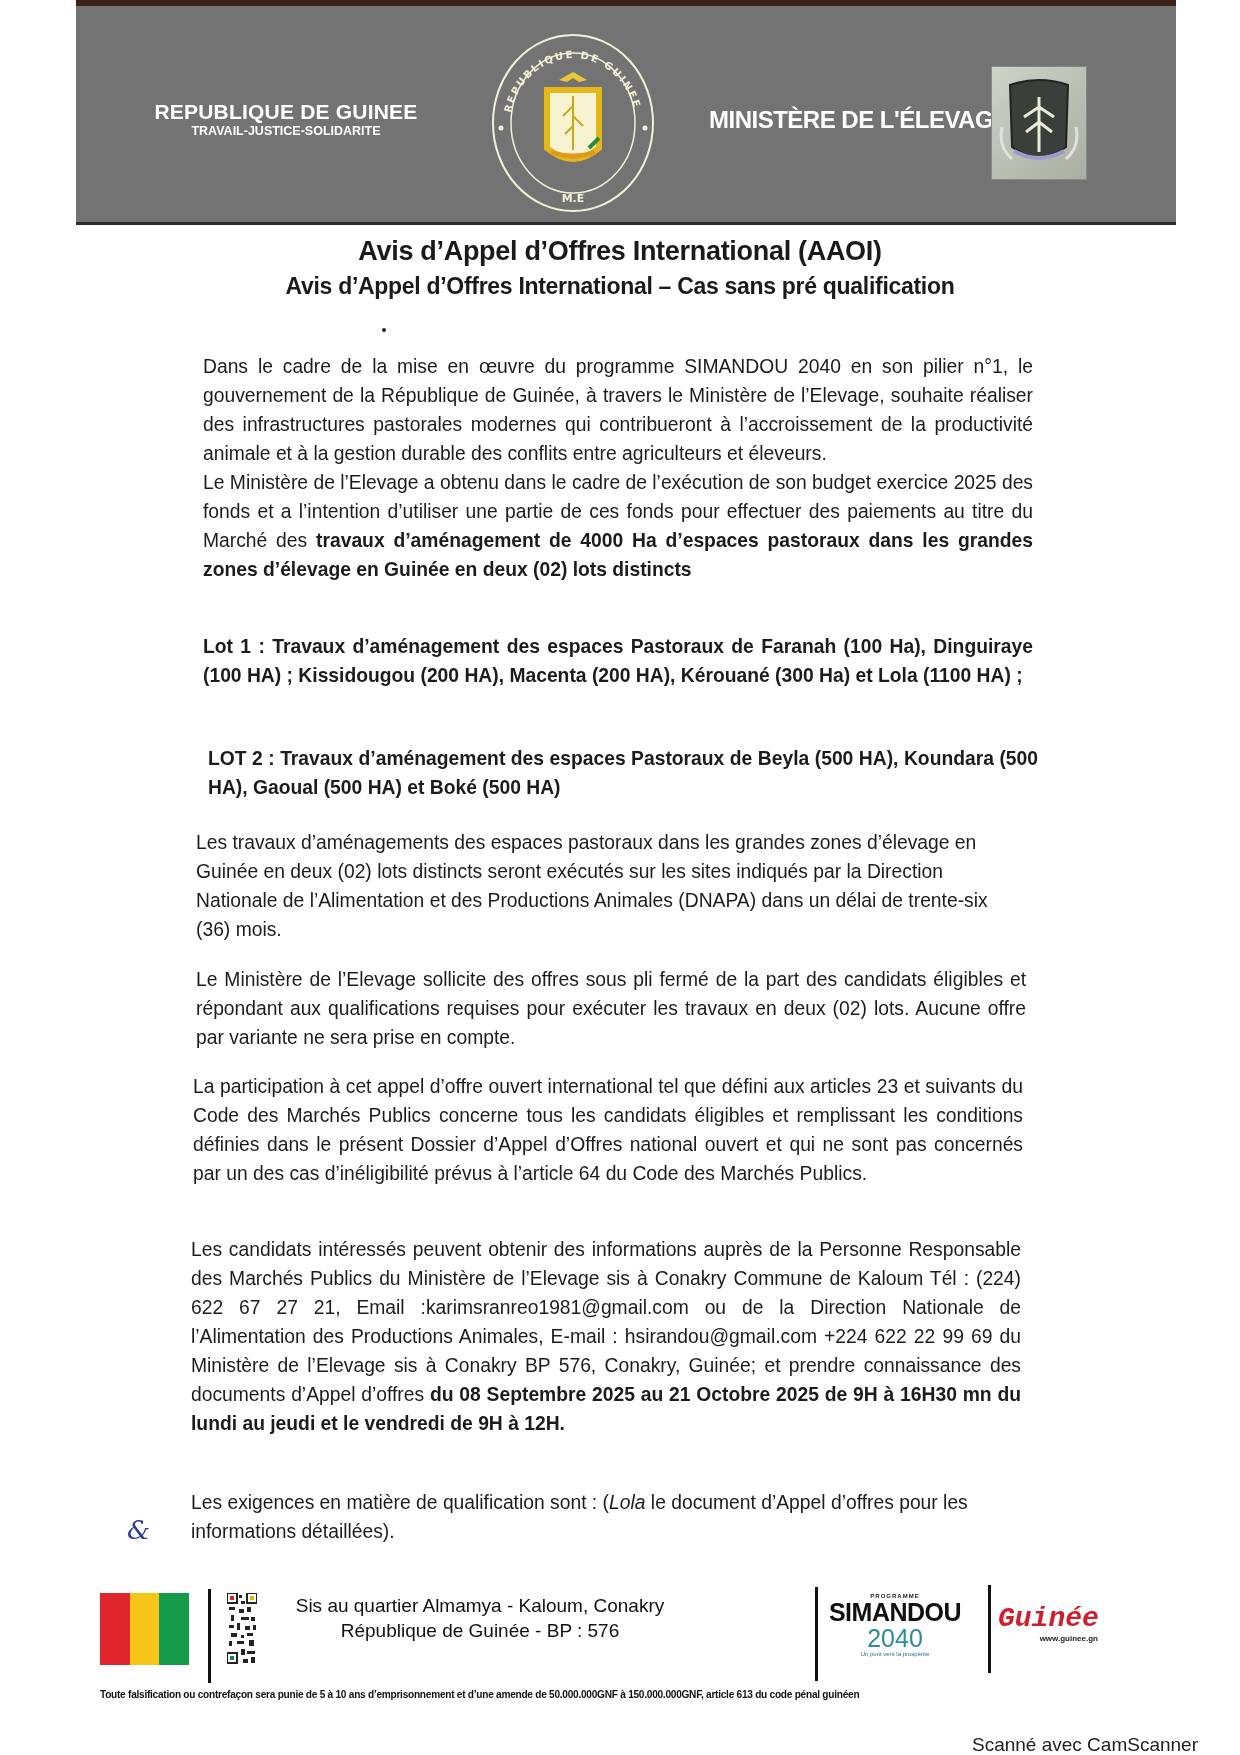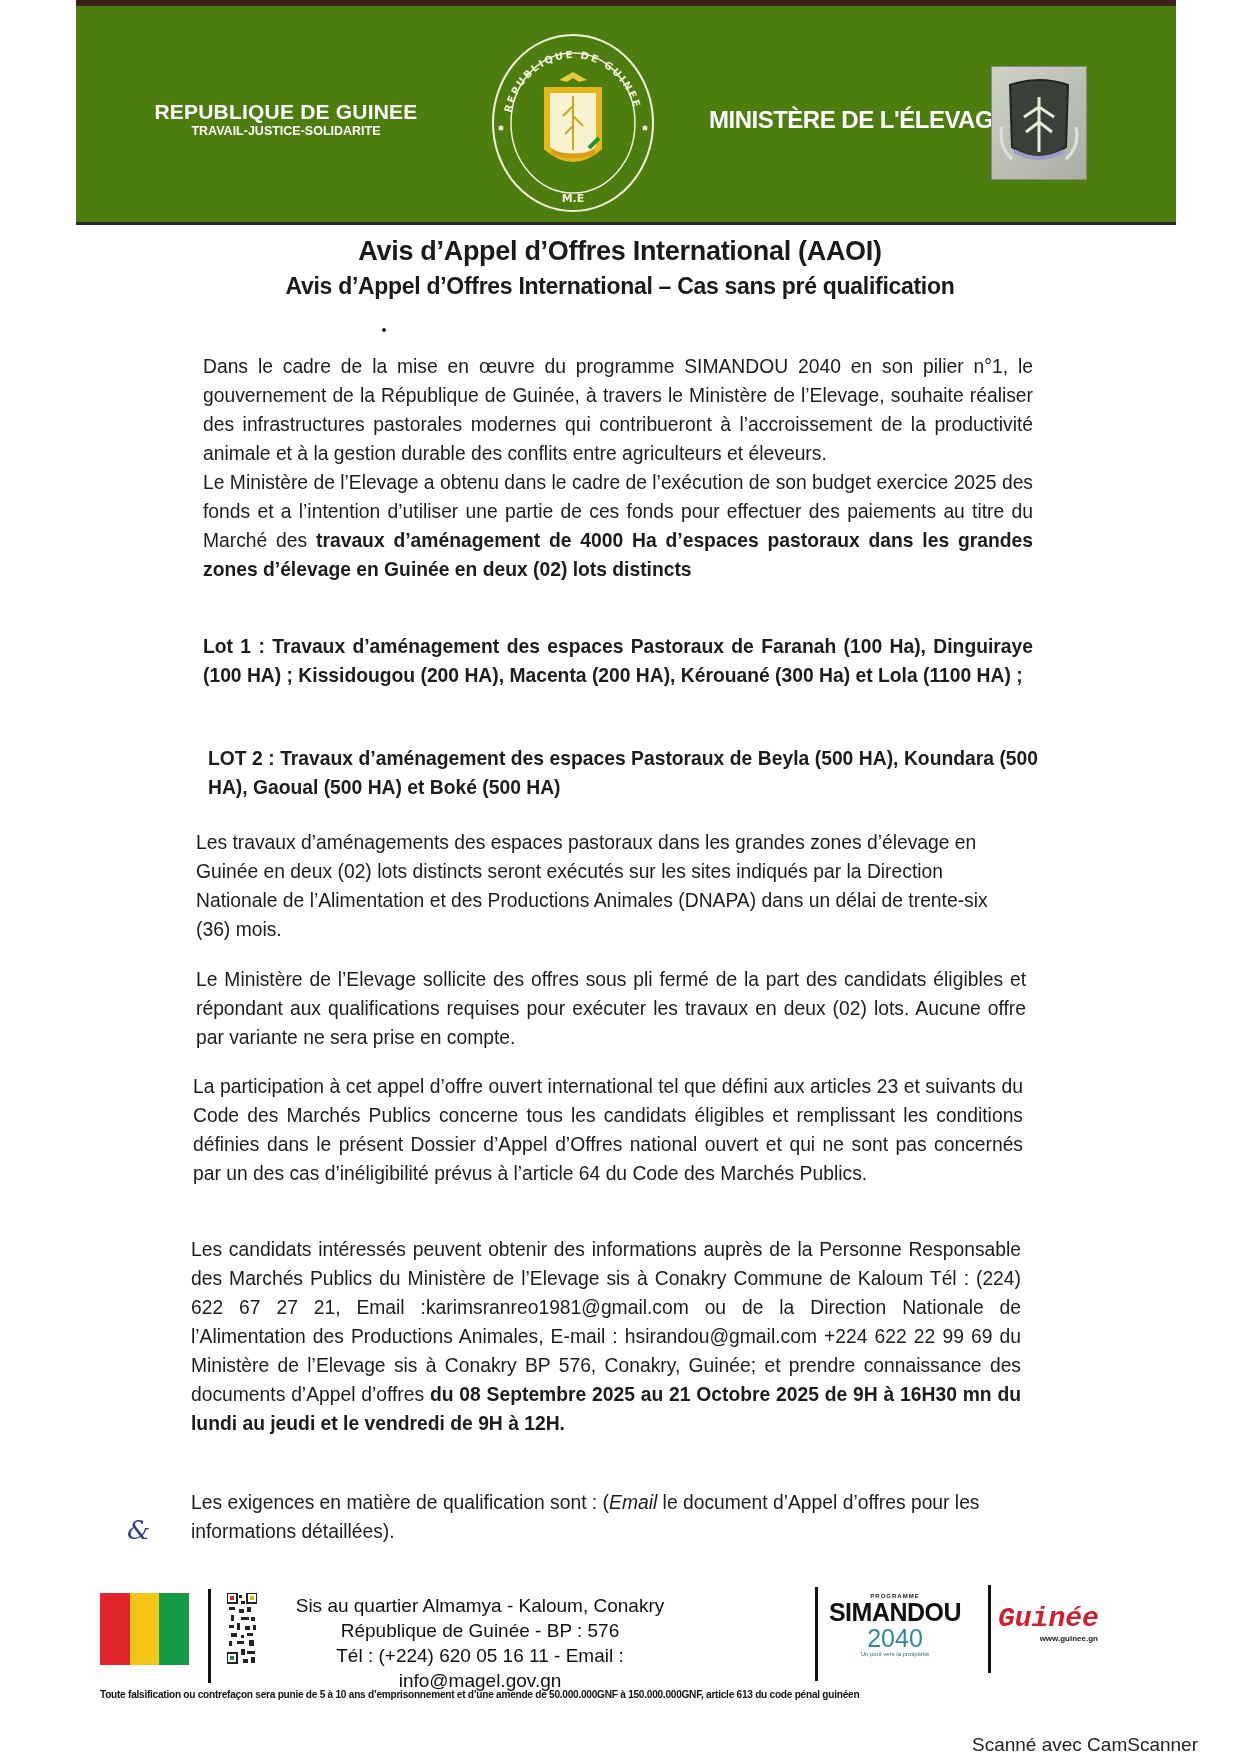--- a/index.html
+++ b/index.html
@@ -2,21 +2,21 @@
 <html><head>
 <meta charset="utf-8">
 <style>
   html, body { margin:0; padding:0; }
   body {
     width:1240px; height:1755px; background:#ffffff; position:relative; overflow:hidden;
     font-family:"Liberation Sans", sans-serif; color:#1a1a1a;
   }
   .header-band {
     position:absolute; left:76px; top:0; width:1100px; height:222px;
-    background:#4d7c0f;
+    background:#737373;
     border-bottom:3px solid #2a2a2a;
     box-shadow: inset 0 6px 0 #3a2016;
   }
   .hdr-left { position:absolute; left:70px; top:100px; width:280px; text-align:center; color:#fff; }
   .hdr-left .rep { font-weight:bold; font-size:21px; letter-spacing:0.2px; }
   .hdr-left .motto { font-weight:bold; font-size:12.5px; margin-top:0; }
   .seal {
     position:absolute; left:413px; top:30px; width:168px; height:186px;
   }
   .hdr-right { position:absolute; left:633px; top:106px; color:#fff; font-weight:bold; font-size:24px; letter-spacing:-0.5px; }
@@ -114,21 +114,21 @@
 
 <div class="body-text p3">Les travaux d’aménagements des espaces pastoraux dans les grandes zones d’élevage en Guinée en deux (02) lots distincts seront exécutés sur les sites indiqués par la Direction Nationale de l’Alimentation et des Productions Animales (DNAPA) dans un délai de trente-six (36) mois.</div>
 <div class="body-text p4">Le Ministère de l’Elevage sollicite des offres sous pli fermé de la part des candidats éligibles et répondant aux qualifications requises pour exécuter les travaux en deux (02) lots. Aucune offre par variante ne sera prise en compte.</div>
 <div class="body-text p5">La participation à cet appel d’offre ouvert international tel que défini aux articles 23 et suivants du Code des Marchés Publics concerne tous les candidats éligibles et remplissant les conditions définies dans le présent Dossier d’Appel d’Offres national ouvert et qui ne sont pas concernés par un des cas d’inéligibilité prévus à l’article 64 du Code des Marchés Publics.</div>
 
 <div class="body-text p6">
   <span>Les candidats intéressés peuvent obtenir des informations auprès de la Personne Responsable des Marchés Publics du Ministère de l’Elevage sis à Conakry Commune de Kaloum Tél : (224) 622 67 27 21, Email :karimsranreo1981@gmail.com ou de la Direction Nationale de l’Alimentation des Productions Animales, E-mail : hsirandou@gmail.com +224 622 22 99 69 du Ministère de l’Elevage sis à Conakry BP 576, Conakry, Guinée; et prendre connaissance des documents d’Appel d’offres </span><b>du 08 Septembre 2025 au 21 Octobre 2025 de 9H à 16H30 mn du lundi au jeudi et le vendredi de 9H à 12H.</b>
 </div>
 
 <div class="body-text p7">
-  <span>Les exigences en matière de qualification sont : (</span><i>Email</i><span> le document d’Appel d’offres pour les informations détaillées).</span>
+  <span>Les exigences en matière de qualification sont : (</span><i>Lola</i><span> le document d’Appel d’offres pour les informations détaillées).</span>
 </div>
 <div class="signature">&amp;</div>
 
 <div class="footer">
   <div class="flag">
     <span style="background:#e0262c"></span>
     <span style="background:#f5c617"></span>
     <span style="background:#159a48"></span>
   </div>
   <div class="vbar" style="left:108px; top:4px; height:94px;"></div>
@@ -160,21 +160,20 @@
         <rect x="22" y="47" width="5" height="6"></rect>
       <rect x="14" y="56" width="4" height="6"></rect>
         <rect x="20" y="58" width="8" height="3"></rect>
       <rect x="16" y="66" width="5" height="4"></rect>
         <rect x="24" y="64" width="4" height="6"></rect>
     </g>
   </svg>
   <div class="addr">
     <div>Sis au quartier Almamya - Kaloum, Conakry</div>
     <div>République de Guinée - BP : 576</div>
-    <div>Tél : (+224) 620 05 16 11 - Email : info@magel.gov.gn</div>
   </div>
   <div class="vbar" style="left:715px; top:2px; height:94px;"></div>
   <div class="simandou">
     <div class="prog">PROGRAMME</div>
     <div class="name">SIMANDOU</div>
     <div class="year">2040</div>
     <div class="tag">Un pont vers la prospérité</div>
   </div>
   <div class="vbar" style="left:888px; top:0px; height:88px;"></div>
   <div class="guinee">

